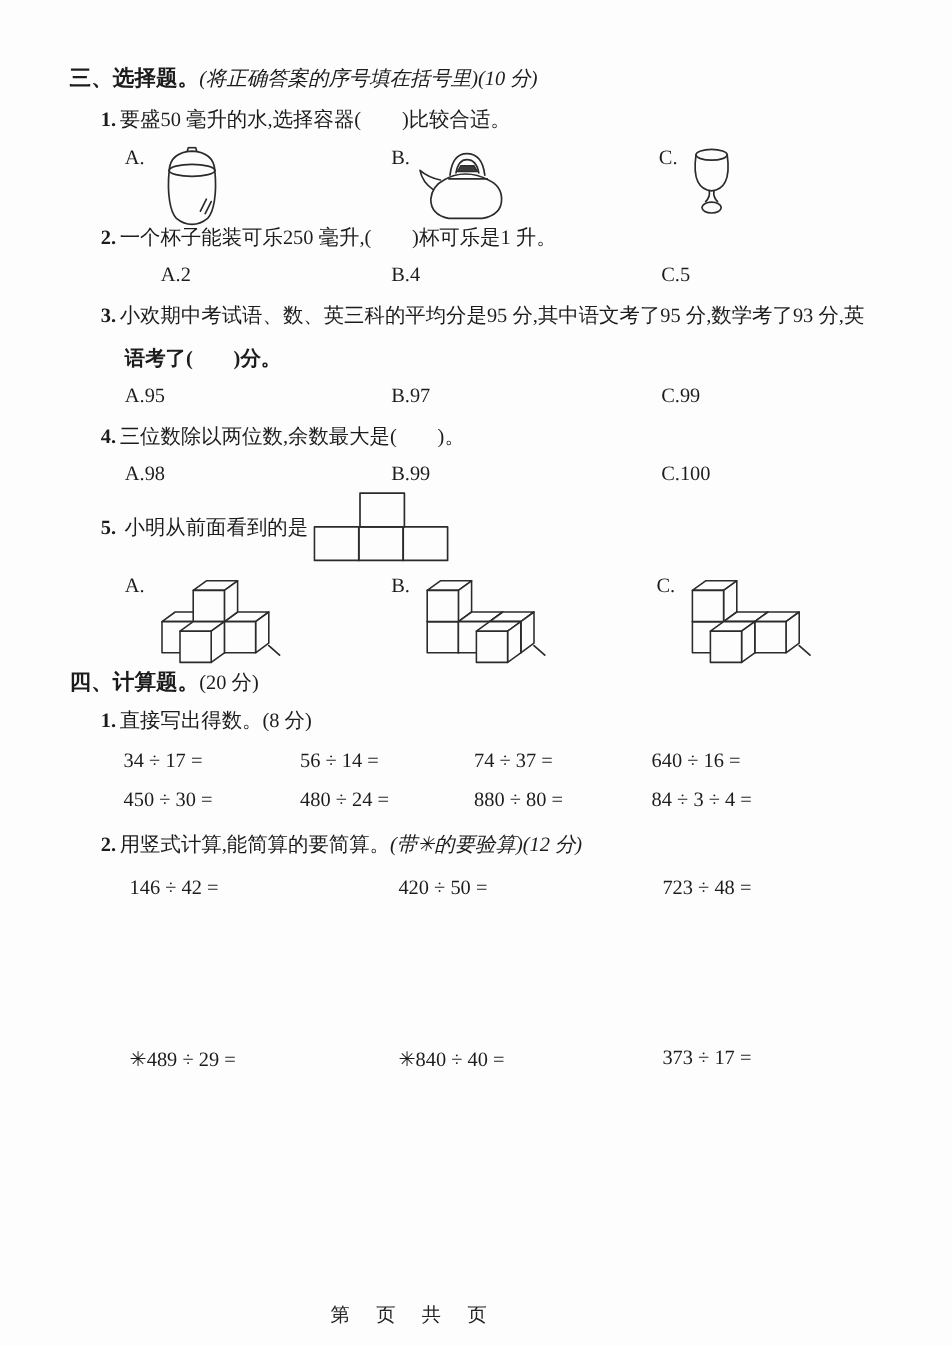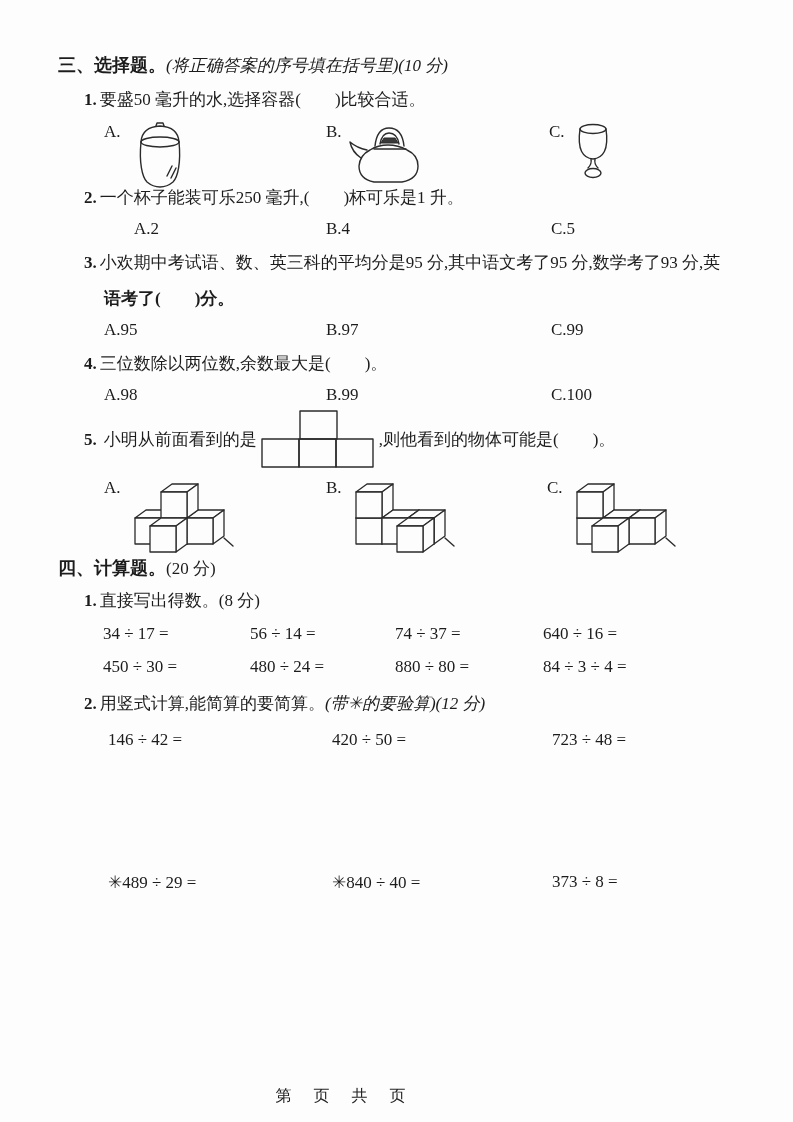--- a/index.html
+++ b/index.html
@@ -90,21 +90,20 @@
 
   <div class="abs q5row" style="left:84px;top:410px;">
     <span class="qnum">5.</span>
     <span>小明从前面看到的是</span>
     <svg width="114" height="59" viewBox="0 0 114 59">
       <rect class="fig-stroke" x="39" y="1" width="37" height="28"></rect>
       <rect class="fig-stroke" x="1" y="29" width="37" height="28"></rect>
       <rect class="fig-stroke" x="38" y="29" width="37" height="28"></rect>
       <rect class="fig-stroke" x="75" y="29" width="37" height="28"></rect>
     </svg>
-    <span>,则他看到的物体可能是(　　)。</span>
   </div>
 
   <div class="abs figopt" style="left:104px;top:478px;">
     <span>A.</span>
     <svg width="122" height="80" viewBox="0 0 122 80">
 
       <g>
         <polygon class="cube-face" points="8,40 19,32 45,32 34,40"></polygon>
           <polygon class="cube-face" points="34,40 45,32 45,58 34,66"></polygon>
           <rect class="cube-face" x="8" y="40" width="26" height="26"></rect>
@@ -216,17 +215,17 @@
   <div class="abs" style="left:543px;top:657px;">84 ÷ 3 ÷ 4 =</div>
 
   <div class="abs" style="left:84px;top:692px;">
     <span class="qnum">2.</span><span>用竖式计算,能简算的要简算。</span><span class="kai">(带✳的要验算)(12 分)</span>
   </div>
   <div class="abs" style="left:108px;top:730px;">146 ÷ 42 =</div>
   <div class="abs" style="left:332px;top:730px;">420 ÷ 50 =</div>
   <div class="abs" style="left:552px;top:730px;">723 ÷ 48 =</div>
   <div class="abs" style="left:108px;top:872px;">✳489 ÷ 29 =</div>
   <div class="abs" style="left:332px;top:872px;text-align:right;">✳840 ÷ 40 =</div>
-  <div class="abs" style="left:552px;top:872px;">373 ÷ 8 =</div>
+  <div class="abs" style="left:552px;top:872px;">373 ÷ 17 =</div>
 
   <div class="abs footer">第 页 共 页</div>
 
 </div>
 
 </body></html>

